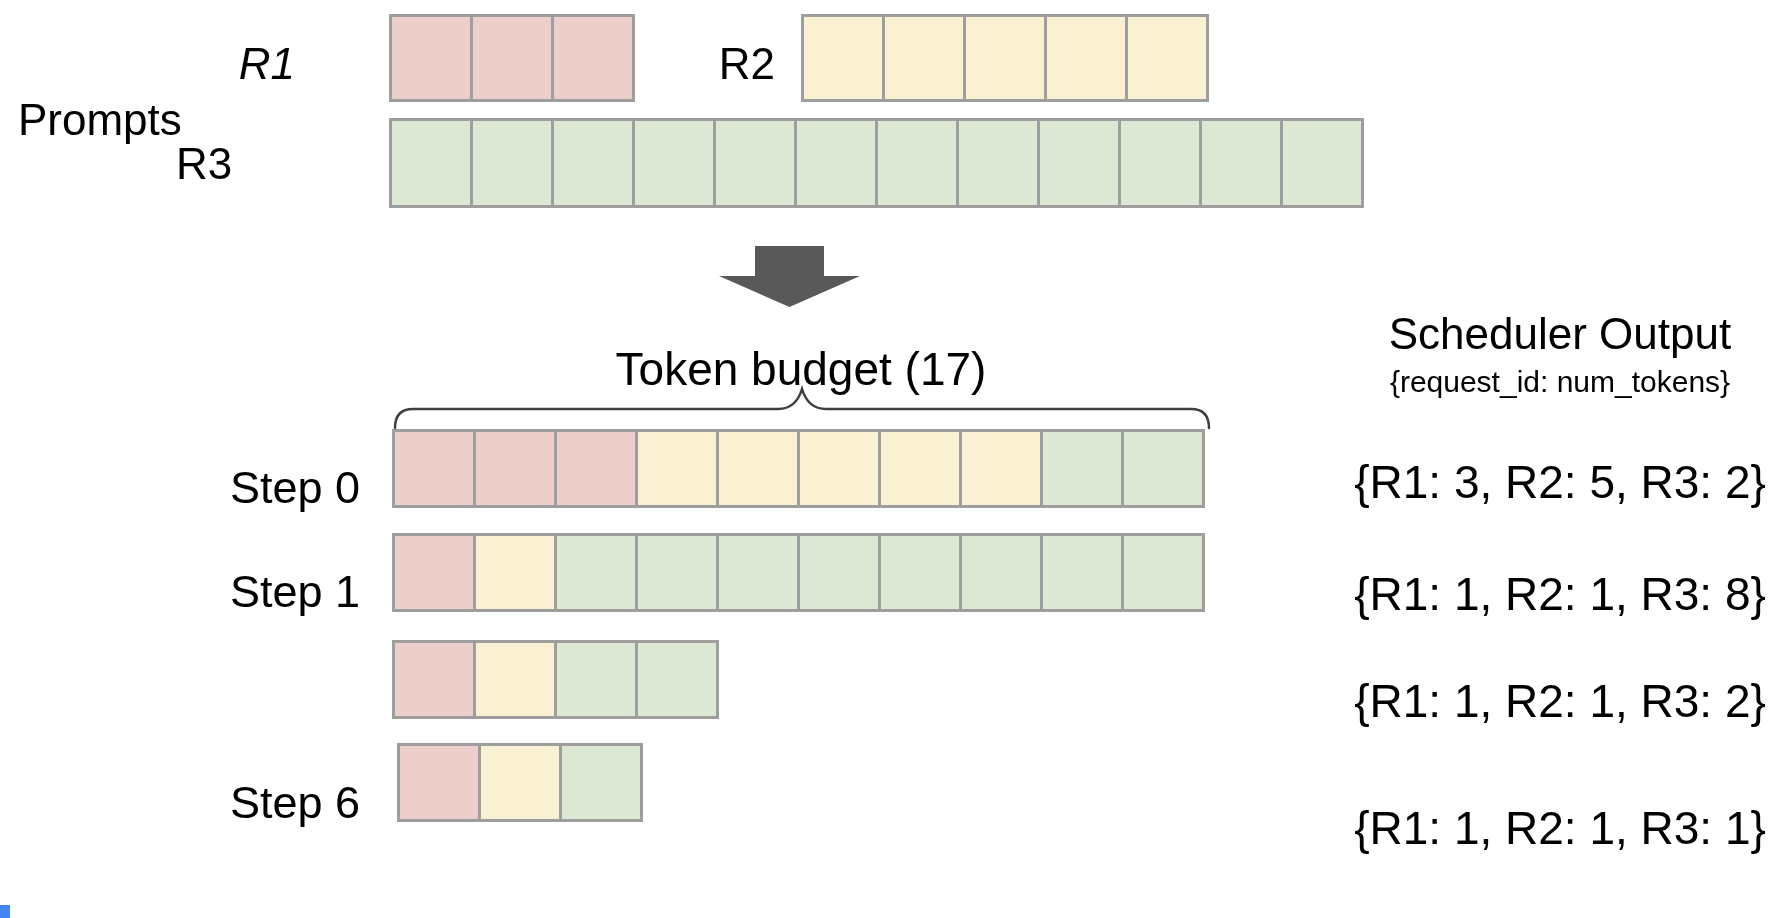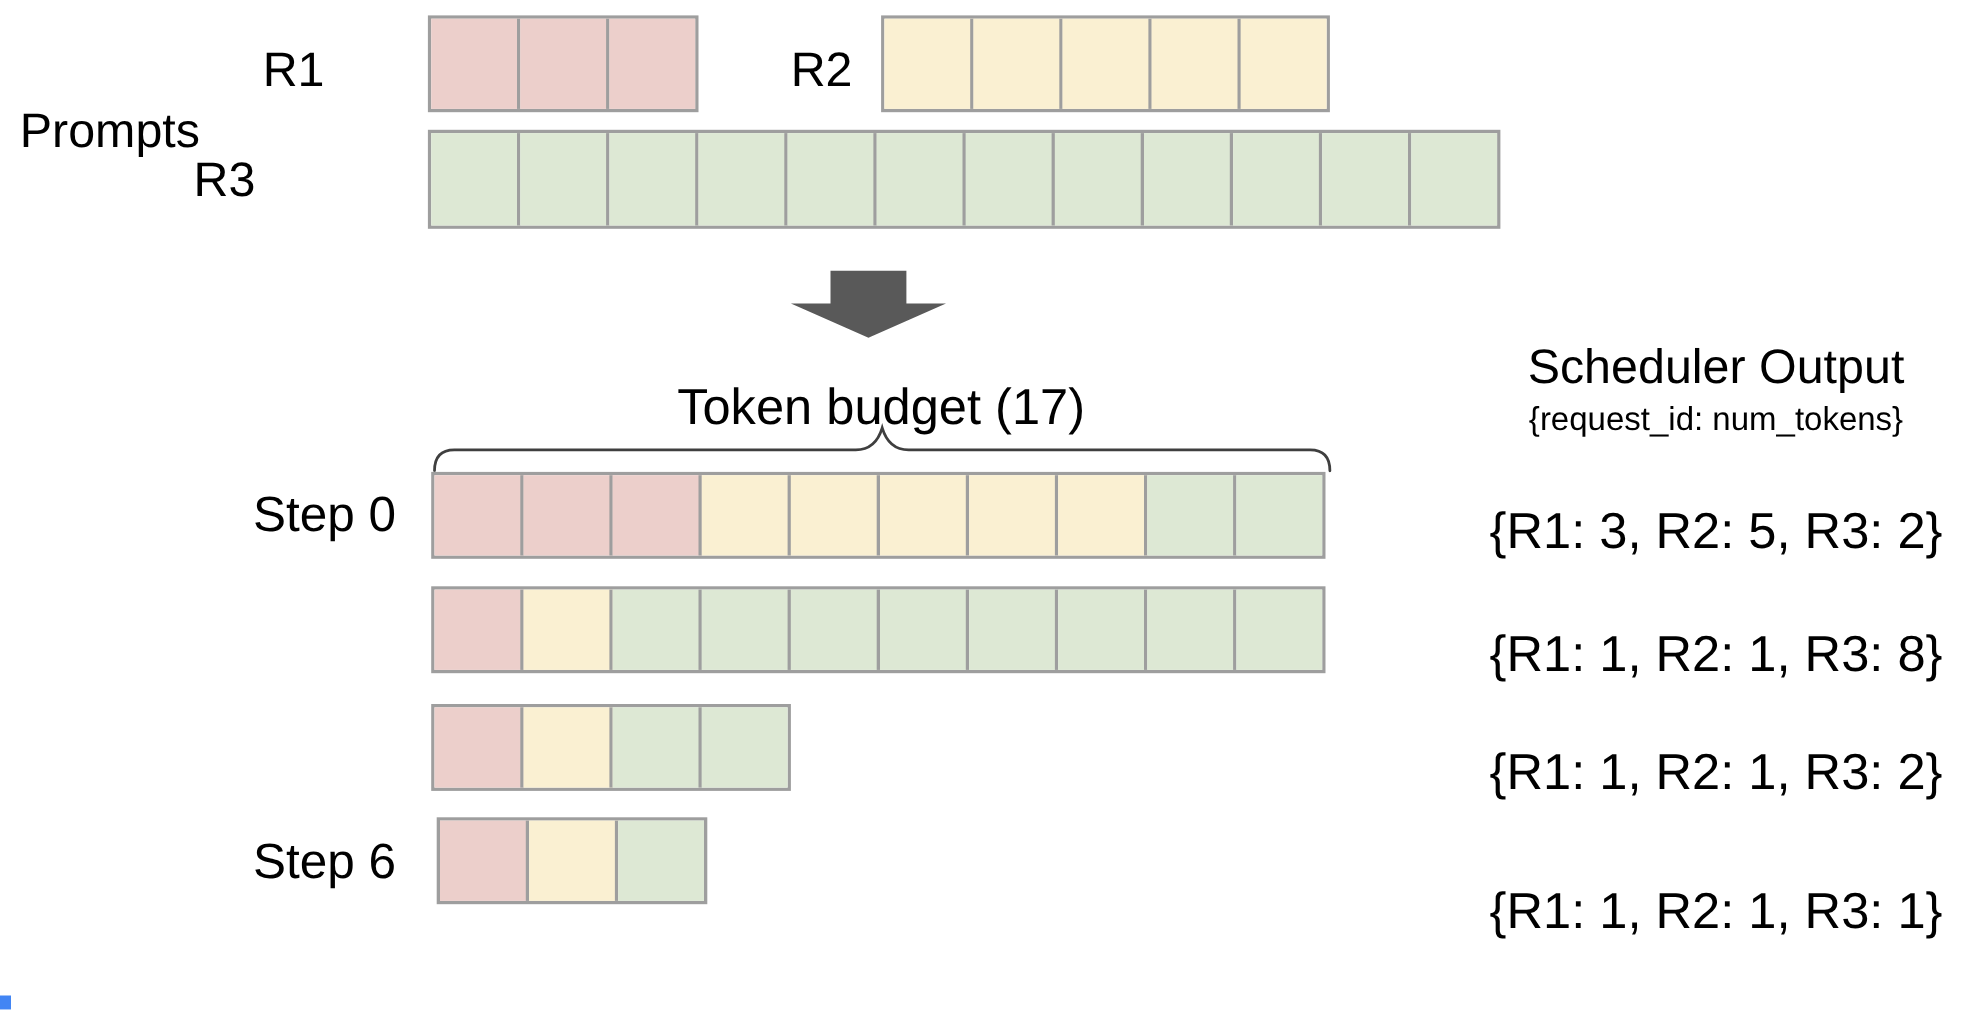--- a/index.html
+++ b/index.html
@@ -8,21 +8,21 @@
     width: 1788px;
     height: 918px;
     background: #ffffff;
     font-family: "Liberation Sans", "DejaVu Sans", sans-serif;
     color: #000000;
     overflow: hidden;
   }
   .abs { position: absolute; }
 
   .big-label   { font-size: 44px; line-height: 1.1; white-space: nowrap; }
-  .step-label  { font-size: 45px; line-height: 1.2; white-space: nowrap; text-align: right; }
+  .step-label  { font-size: 45px; line-height: 1.2; white-space: nowrap; text-align: right; margin-top: 20px; }
   .budget-label{ font-size: 46px; line-height: 1.2; text-align: center; white-space: nowrap; }
   .sched-title { font-size: 44px; line-height: 1.1; text-align: center; white-space: nowrap; }
   .sched-sub   { font-size: 30px; line-height: 1.1; text-align: center; white-space: nowrap; }
   .sched-line  { font-size: 46px; line-height: 1.2; text-align: center; white-space: nowrap; }
 
   .token-row {
     position: absolute;
     display: flex;
     box-sizing: border-box;
     border: 3px solid #9e9e9e;
@@ -40,21 +40,21 @@
 
   svg { display: block; }
 </style>
 </head>
 <body>
 
 <div id="canvas">
 
   <div class="abs big-label" style="left:18px; top:96px;">Prompts</div>
 
-  <div class="abs big-label" style="left:180px; top:40px; width:115px; text-align:right;">R1</div>
+  <div class="abs big-label" style="left:180px; top:40px; width:115px; text-align:right;font-style:italic;">R1</div>
   <div class="abs big-label" style="left:660px; top:40px; width:115px; text-align:right;">R2</div>
   <div class="abs big-label" style="left:176px; top:140px; width:115px; text-align:left;">R3</div>
 
   <div class="token-row h-prompt" style="left:389px; top:14px;">
       <div class="cell" style="background: rgb(236, 207, 203);"></div>
       <div class="cell" style="background: rgb(236, 207, 203);"></div>
       <div class="cell" style="background: rgb(236, 207, 203);"></div>
     </div>
   <div class="token-row h-prompt" style="left:801px; top:14px;">
       <div class="cell" style="background: rgb(250, 240, 210);"></div>
@@ -99,20 +99,21 @@
       <div class="cell" style="background: rgb(236, 207, 203);"></div>
       <div class="cell" style="background: rgb(250, 240, 210);"></div>
       <div class="cell" style="background: rgb(250, 240, 210);"></div>
       <div class="cell" style="background: rgb(250, 240, 210);"></div>
       <div class="cell" style="background: rgb(250, 240, 210);"></div>
       <div class="cell" style="background: rgb(250, 240, 210);"></div>
       <div class="cell" style="background: rgb(221, 232, 212);"></div>
       <div class="cell" style="background: rgb(221, 232, 212);"></div>
     </div>
 
+  <div class="abs step-label" style="left:100px; top:545px; width:260px;">Step 1</div>
   <div class="token-row h-step" style="left:392px; top:533px;">
       <div class="cell" style="background: rgb(236, 207, 203);"></div>
       <div class="cell" style="background: rgb(250, 240, 210);"></div>
       <div class="cell" style="background: rgb(221, 232, 212);"></div>
       <div class="cell" style="background: rgb(221, 232, 212);"></div>
       <div class="cell" style="background: rgb(221, 232, 212);"></div>
       <div class="cell" style="background: rgb(221, 232, 212);"></div>
       <div class="cell" style="background: rgb(221, 232, 212);"></div>
       <div class="cell" style="background: rgb(221, 232, 212);"></div>
       <div class="cell" style="background: rgb(221, 232, 212);"></div>

